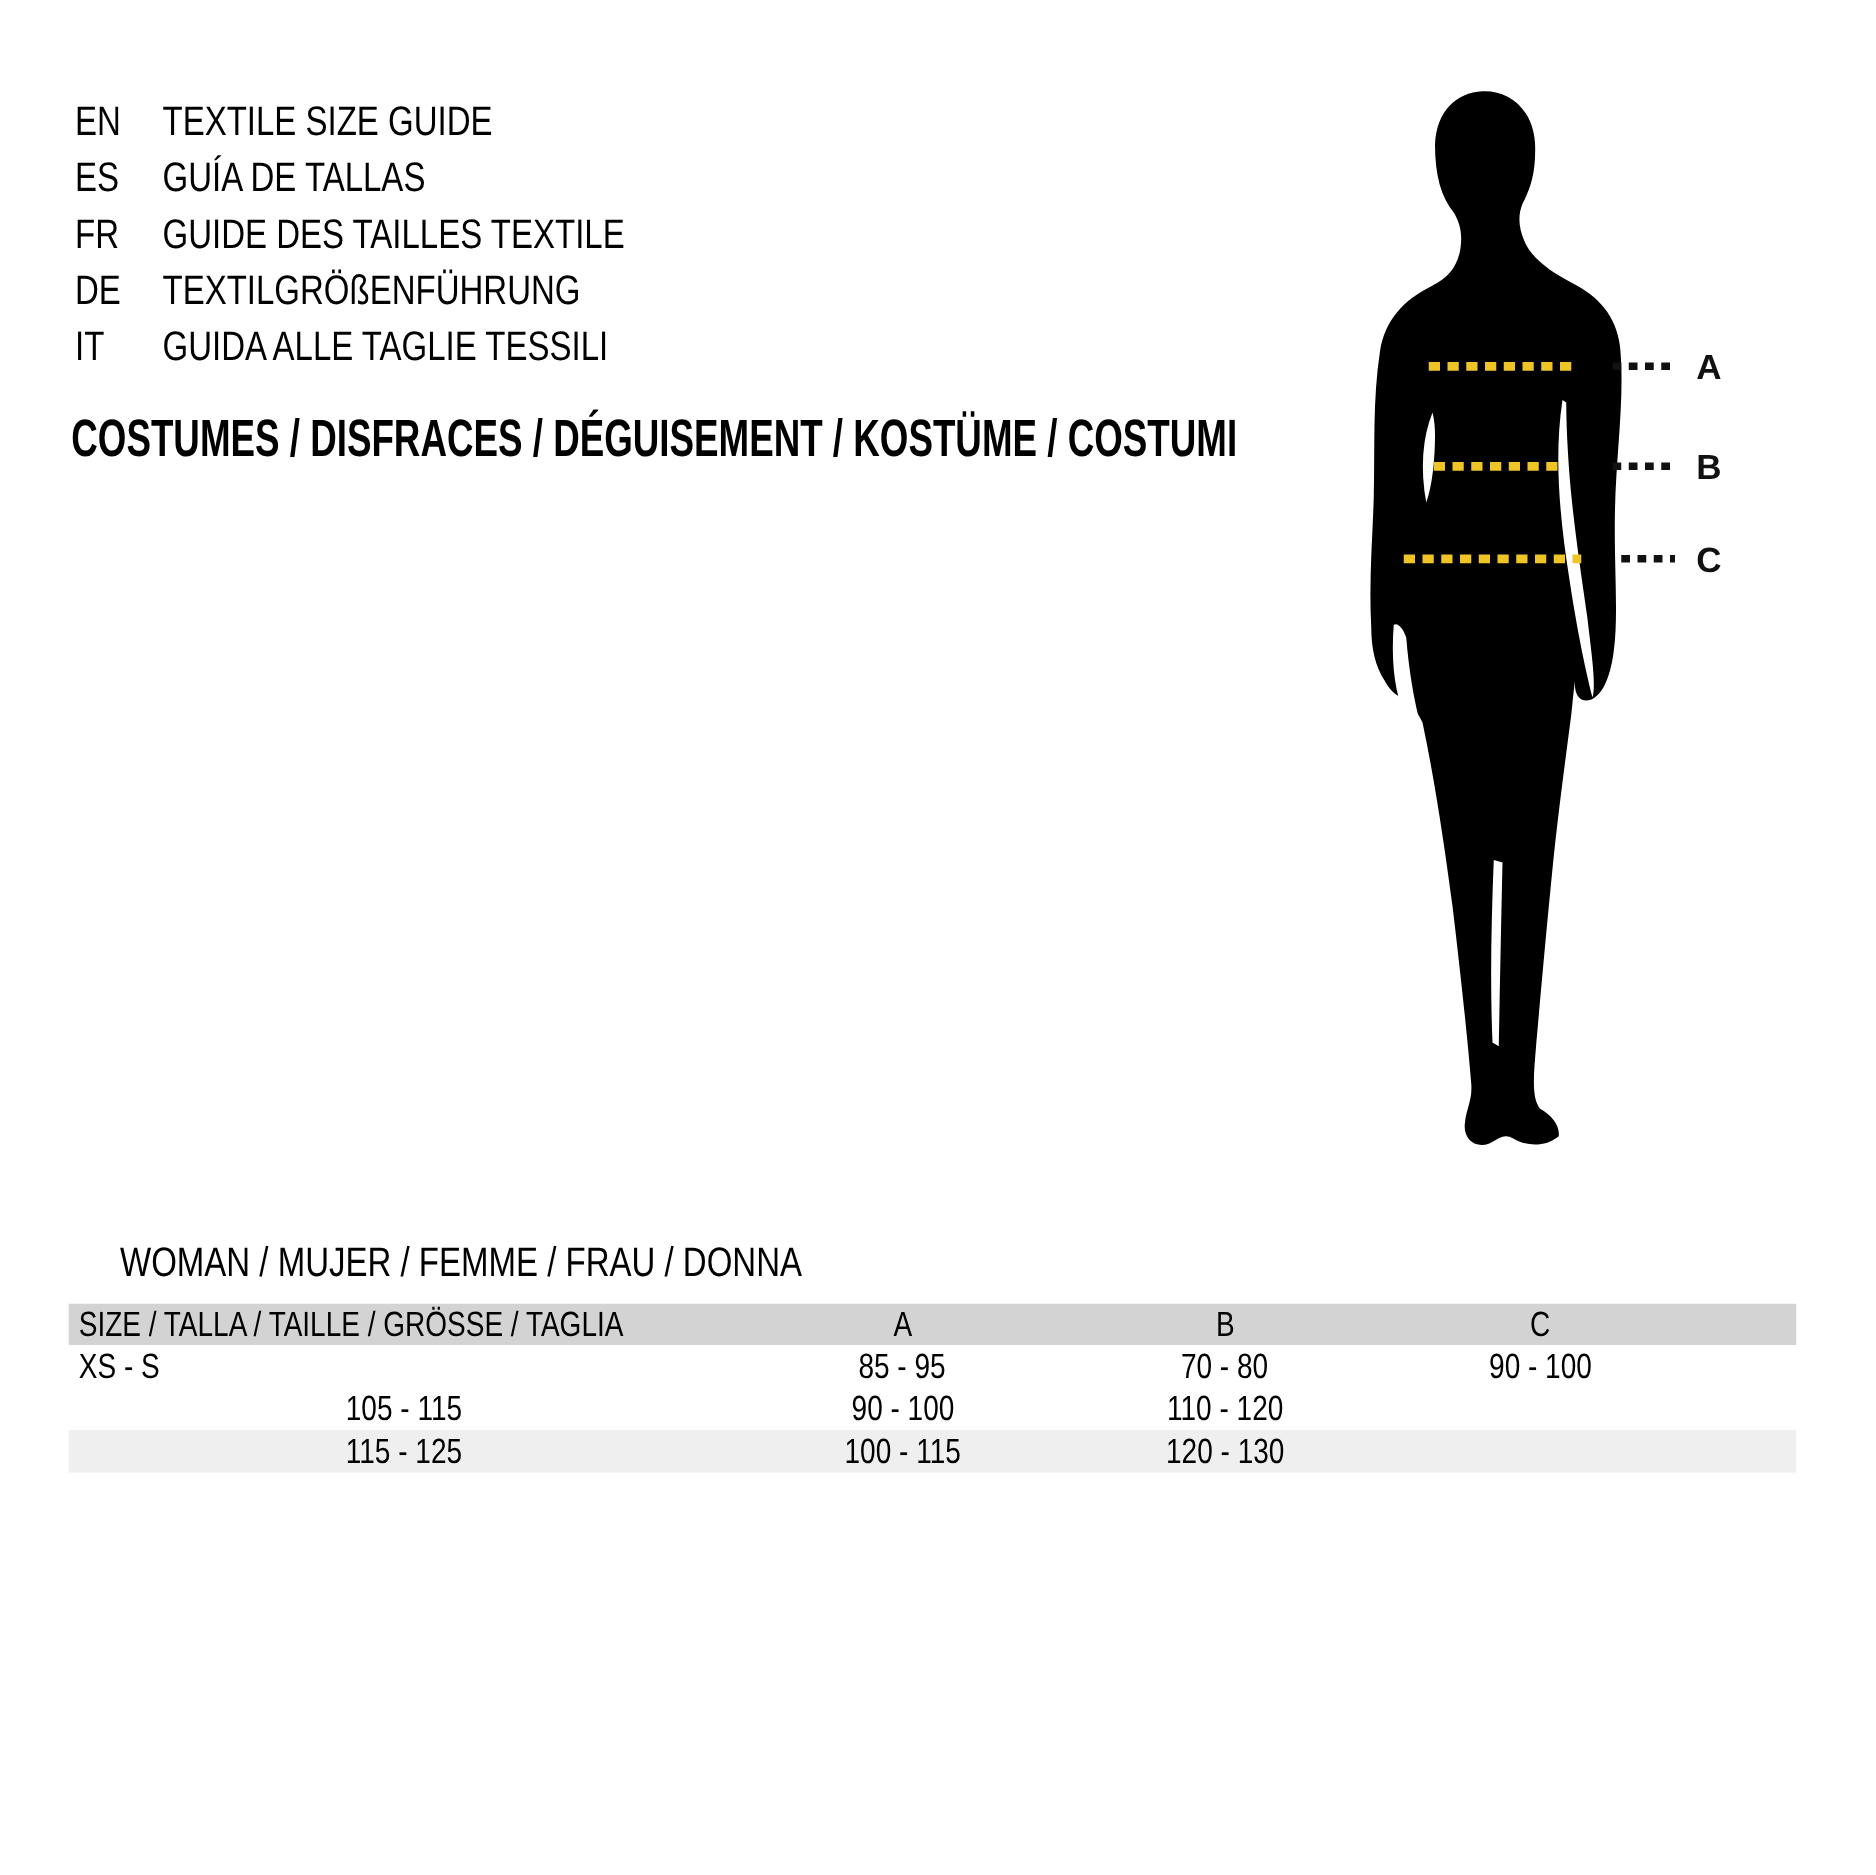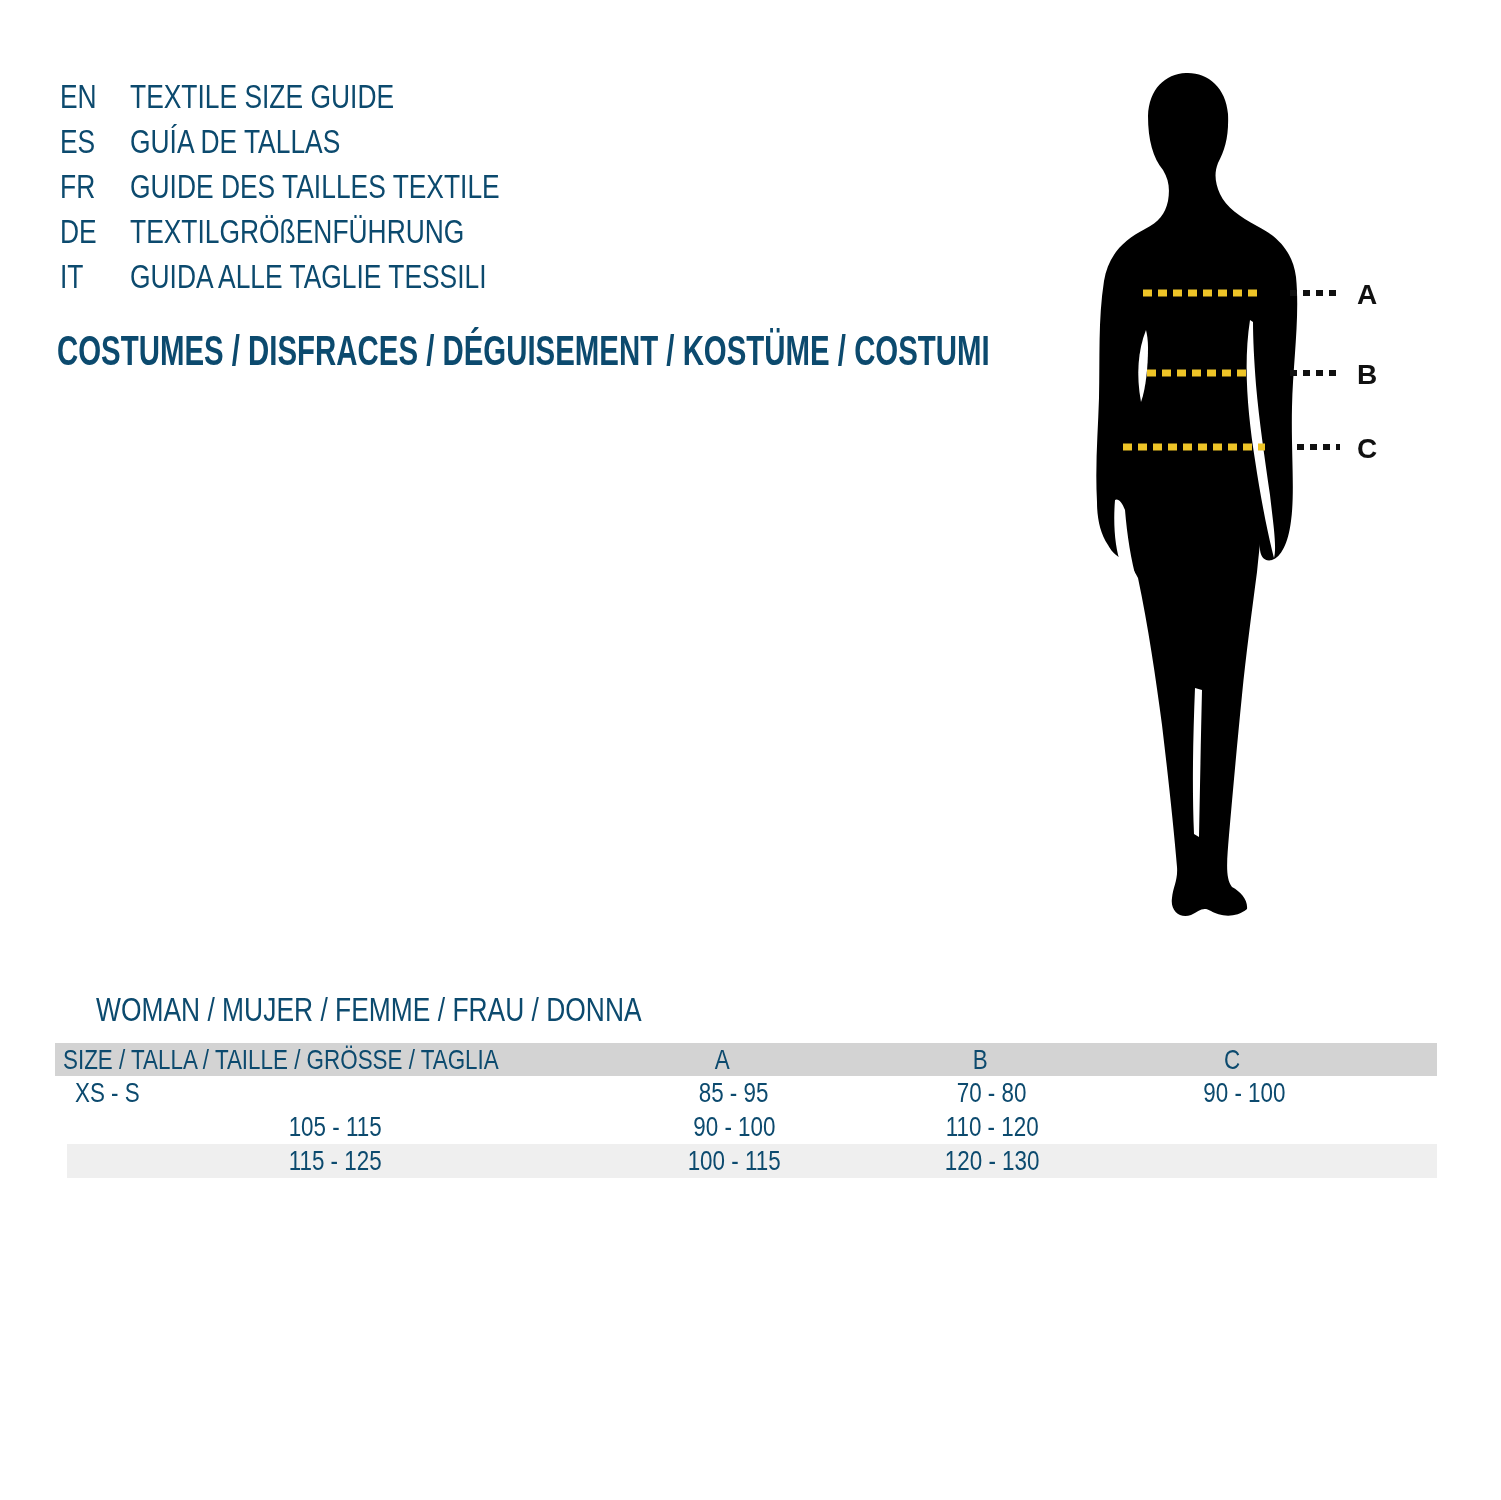--- a/index.html
+++ b/index.html
@@ -1,18 +1,18 @@
 <!DOCTYPE html>
 <html><head>
 <meta charset="utf-8">
 <style>
   html,body{margin:0;padding:0;background:#ffffff;}
   .page{
     position:relative;width:1501px;height:1212px;background:#ffffff;
-    font-family:"Liberation Sans",sans-serif;color:#0c4a6e;overflow:hidden;
+    font-family:"Liberation Sans",sans-serif;color:#000000;overflow:hidden;
   }
   
   .cxl{display:inline-block;transform:scaleX(0.8);transform-origin:0 50%;white-space:nowrap;}
   .cxc{display:inline-block;transform:scaleX(0.8);transform-origin:50% 50%;white-space:nowrap;}
 
   
   .langs{position:absolute;left:0;top:74px;}
   .lrow{position:relative;height:45px;font-size:33px;line-height:45px;}
   .lcode{position:absolute;left:60px;top:0;}
   .ltext{position:absolute;left:130px;top:0;}
@@ -27,21 +27,21 @@
   .figure{position:absolute;left:1085px;top:70px;width:320px;height:870px;}
   .figure text{font-family:"Liberation Sans",sans-serif;font-weight:bold;font-size:28px;fill:#111111;}
 
   
   .woman-title{position:absolute;left:57px;top:993px;font-size:33px;line-height:33px;margin-left:39px;}
 
   
   .size-table{position:absolute;left:55px;top:1043px;width:1382px;}
   .trow{display:grid;grid-template-columns:537px 260px 256px 248px 81px;align-items:center;}
   .trow.head{height:33px;background:#d3d3d3;}
-  .trow.r{height:34px;background:#ffffff;margin-left:12px;}
+  .trow.r{height:34px;background:#ffffff;}
   .trow.alt{background:#efefef;}
   .tc{font-size:28px;text-align:center;line-height:1;}
   .tc.first{text-align:left;padding-left:8px;text-decoration:underline;}
 
   
   .legend{position:absolute;left:57px;top:1290px;}
   .legrow{height:45px;line-height:45px;font-size:31px;}
 </style>
 </head>
 <body>

